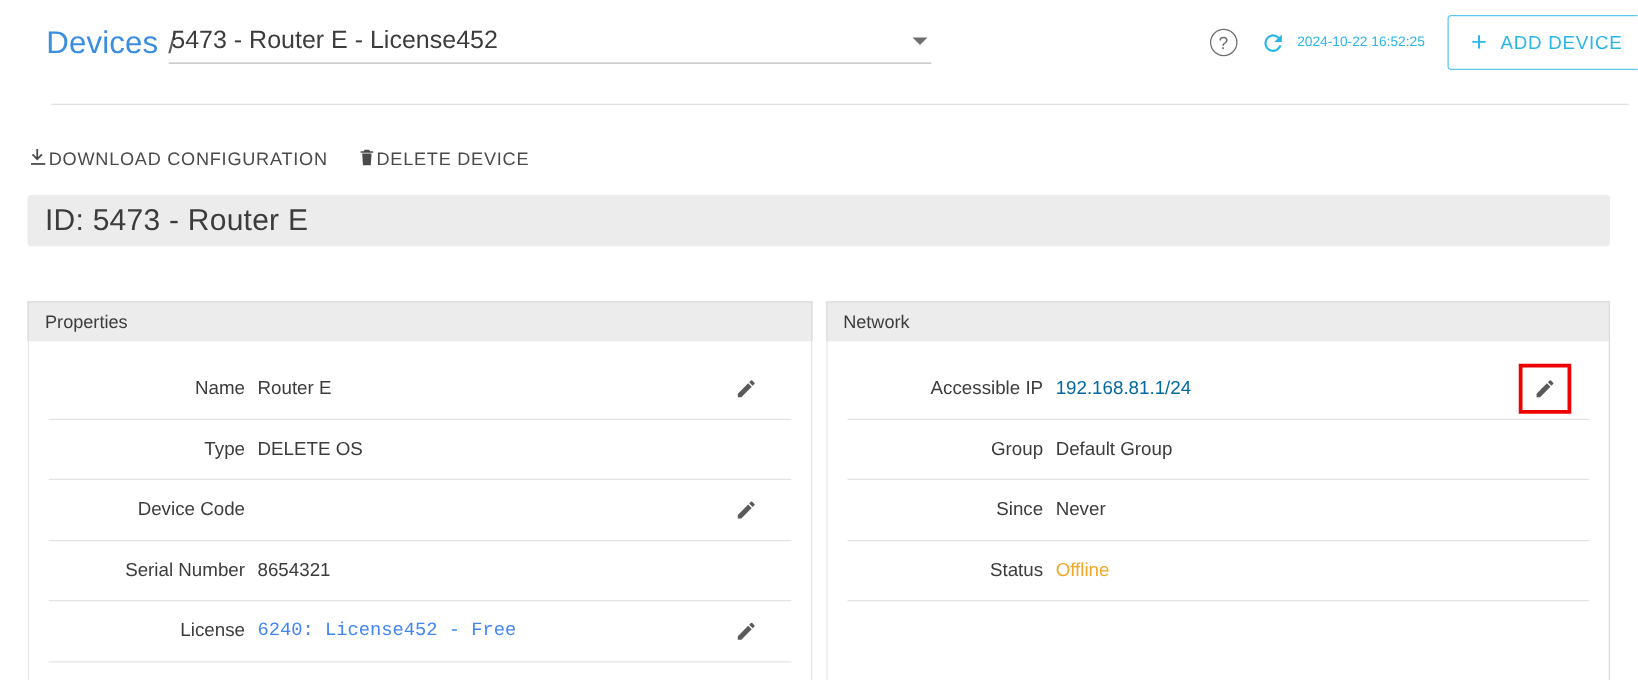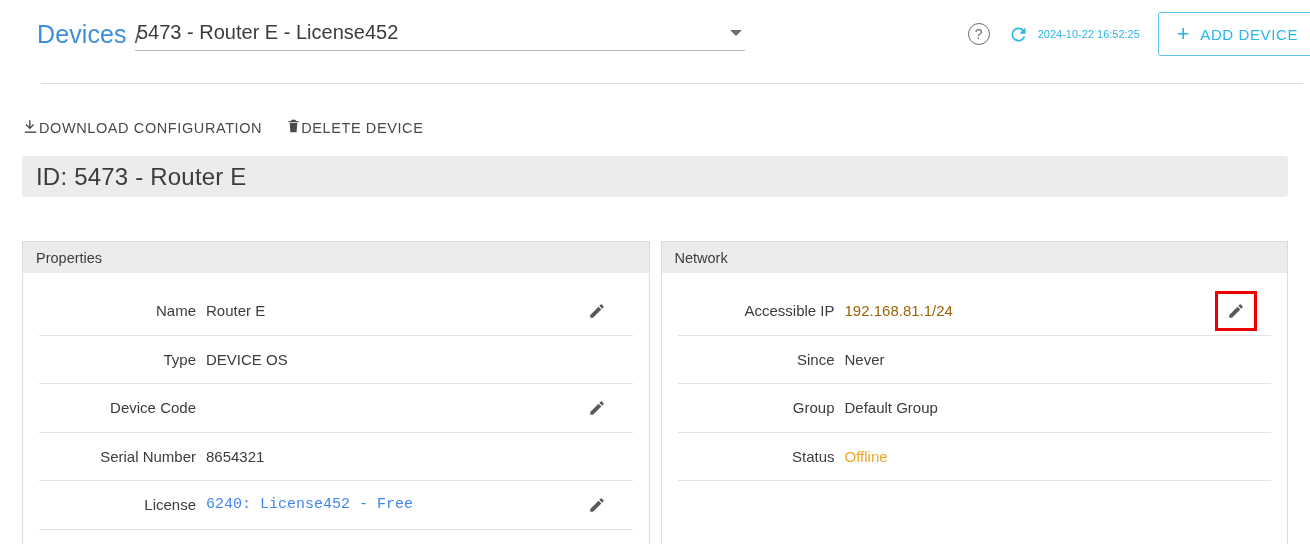--- a/index.html
+++ b/index.html
@@ -238,21 +238,21 @@
     color: #3c3c3c;
     padding-right: 10px;
     white-space: nowrap;
   }
   .row-value {
     flex: 1;
     font-size: 15px;
     color: #3c3c3c;
     white-space: nowrap;
   }
-  .row-value.link { color: #a16207; cursor: pointer; }
+  .row-value.link { color: #0369a1; cursor: pointer; }
   .row-value.link-bright { color: #4285f4; cursor: pointer; font-family: Liberation Mono, monospace; }
   .row-value.status-offline { color: #f0a82a; }
 
   .edit-btn {
     width: 32px;
     height: 32px;
     display: flex;
     align-items: center;
     justify-content: center;
     cursor: pointer;
@@ -346,21 +346,21 @@
           <span class="row-value">Router E</span>
           <span class="edit-btn">
             <svg width="18" height="18" viewBox="0 0 24 24" aria-hidden="true">
               <path d="M3 17.25V21h3.75L17.8 9.94l-3.75-3.75zM20.7 7.04a1 1 0 0 0 0-1.41l-2.34-2.34a1 1 0 0 0-1.41 0l-1.83 1.83 3.75 3.75z" fill="#5a5a5a"></path>
             </svg>
           </span>
         </div>
 
         <div class="row">
           <span class="row-label">Type</span>
-          <span class="row-value">DEVICE OS</span>
+          <span class="row-value">DELETE OS</span>
           <span class="edit-spacer"></span>
         </div>
 
         <div class="row">
           <span class="row-label">Device Code</span>
           <span class="row-value"></span>
           <span class="edit-btn">
             <svg width="18" height="18" viewBox="0 0 24 24" aria-hidden="true">
               <path d="M3 17.25V21h3.75L17.8 9.94l-3.75-3.75zM20.7 7.04a1 1 0 0 0 0-1.41l-2.34-2.34a1 1 0 0 0-1.41 0l-1.83 1.83 3.75 3.75z" fill="#5a5a5a"></path>
             </svg>
@@ -396,32 +396,32 @@
           <span class="row-label">Accessible IP</span>
           <span class="row-value link">192.168.81.1/24</span>
           <span class="edit-btn highlighted">
             <svg width="18" height="18" viewBox="0 0 24 24" aria-hidden="true">
               <path d="M3 17.25V21h3.75L17.8 9.94l-3.75-3.75zM20.7 7.04a1 1 0 0 0 0-1.41l-2.34-2.34a1 1 0 0 0-1.41 0l-1.83 1.83 3.75 3.75z" fill="#5a5a5a"></path>
             </svg>
           </span>
         </div>
 
         <div class="row">
+          <span class="row-label">Group</span>
+          <span class="row-value">Default Group</span>
+          <span class="edit-spacer"></span>
+        </div>
+
+        <div class="row">
           <span class="row-label">Since</span>
           <span class="row-value">Never</span>
           <span class="edit-spacer"></span>
         </div>
 
         <div class="row">
-          <span class="row-label">Group</span>
-          <span class="row-value">Default Group</span>
-          <span class="edit-spacer"></span>
-        </div>
-
-        <div class="row">
           <span class="row-label">Status</span>
           <span class="row-value status-offline">Offline</span>
           <span class="edit-spacer"></span>
         </div>
 
       </div>
     </div>
 
   </div>
 

